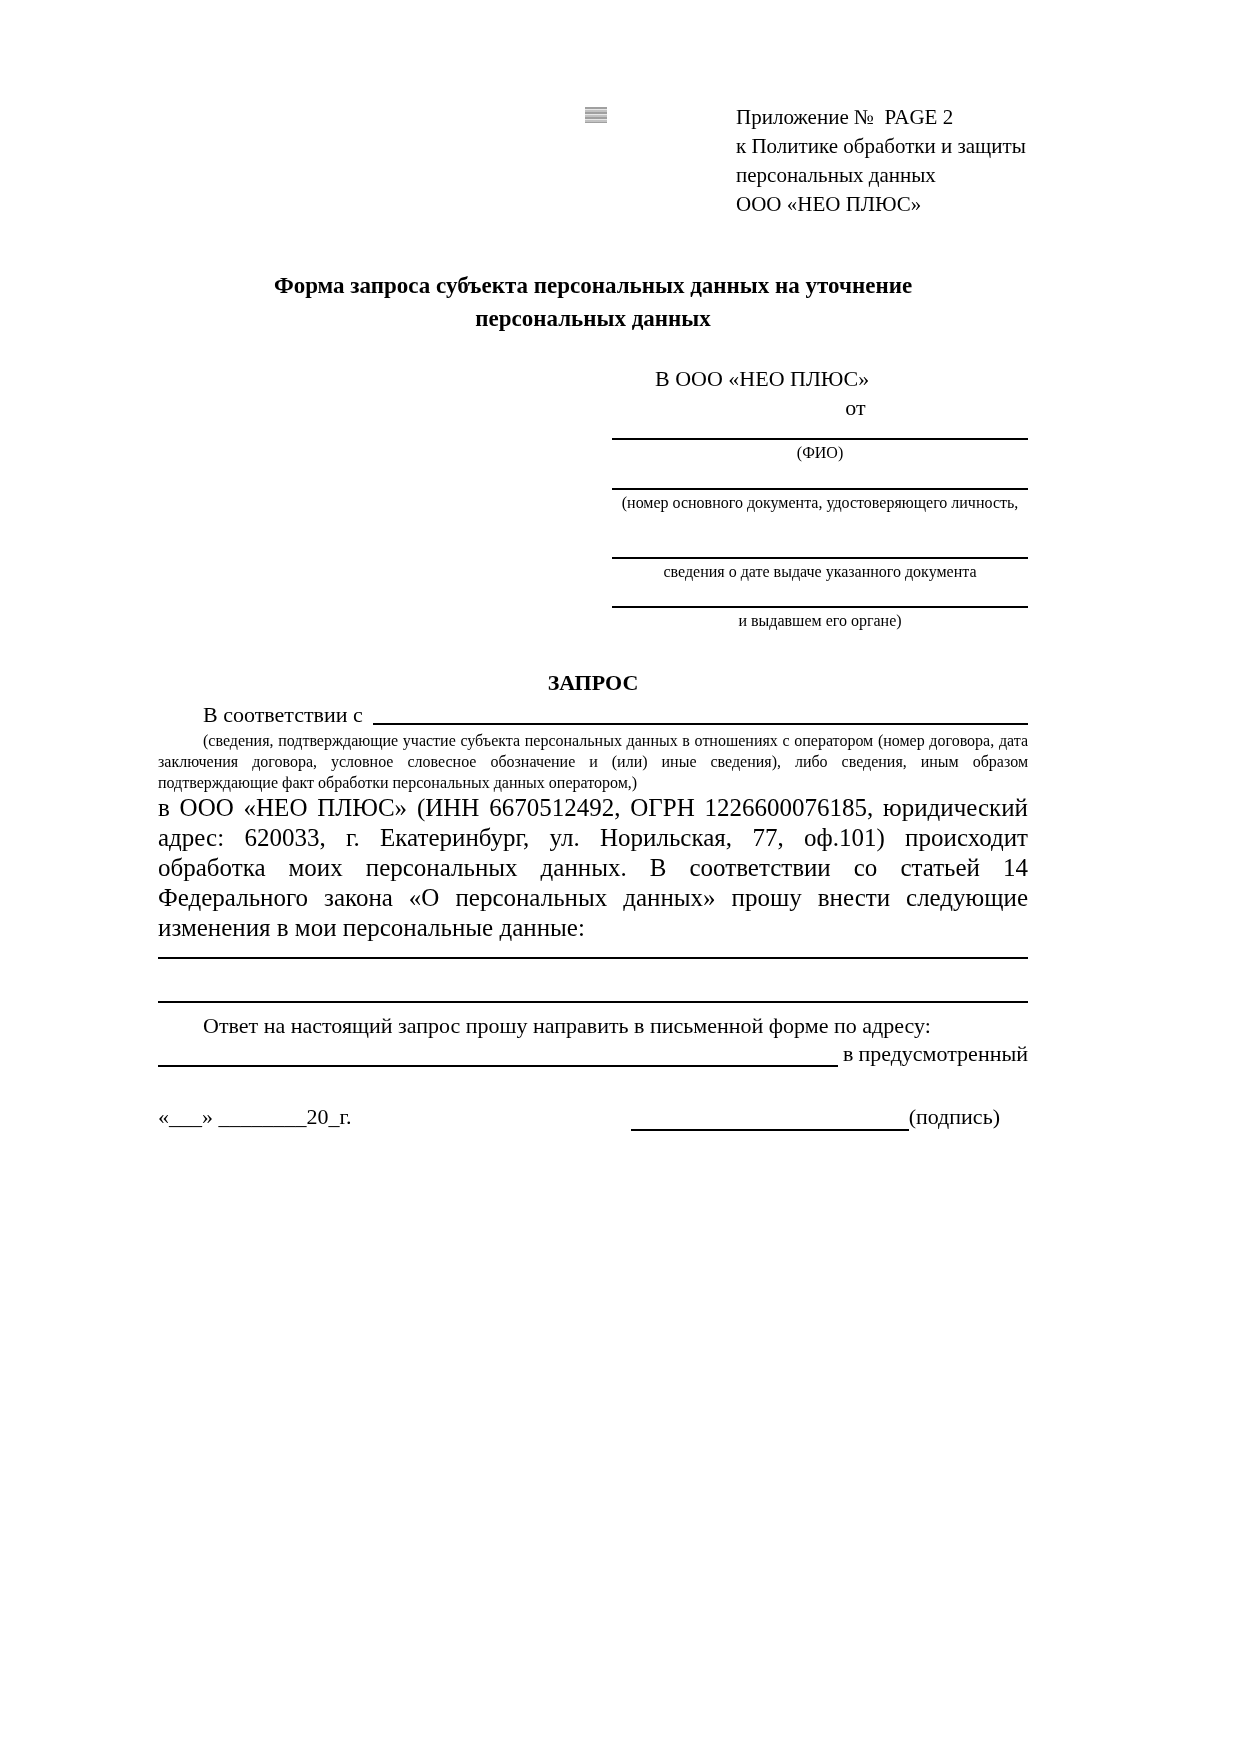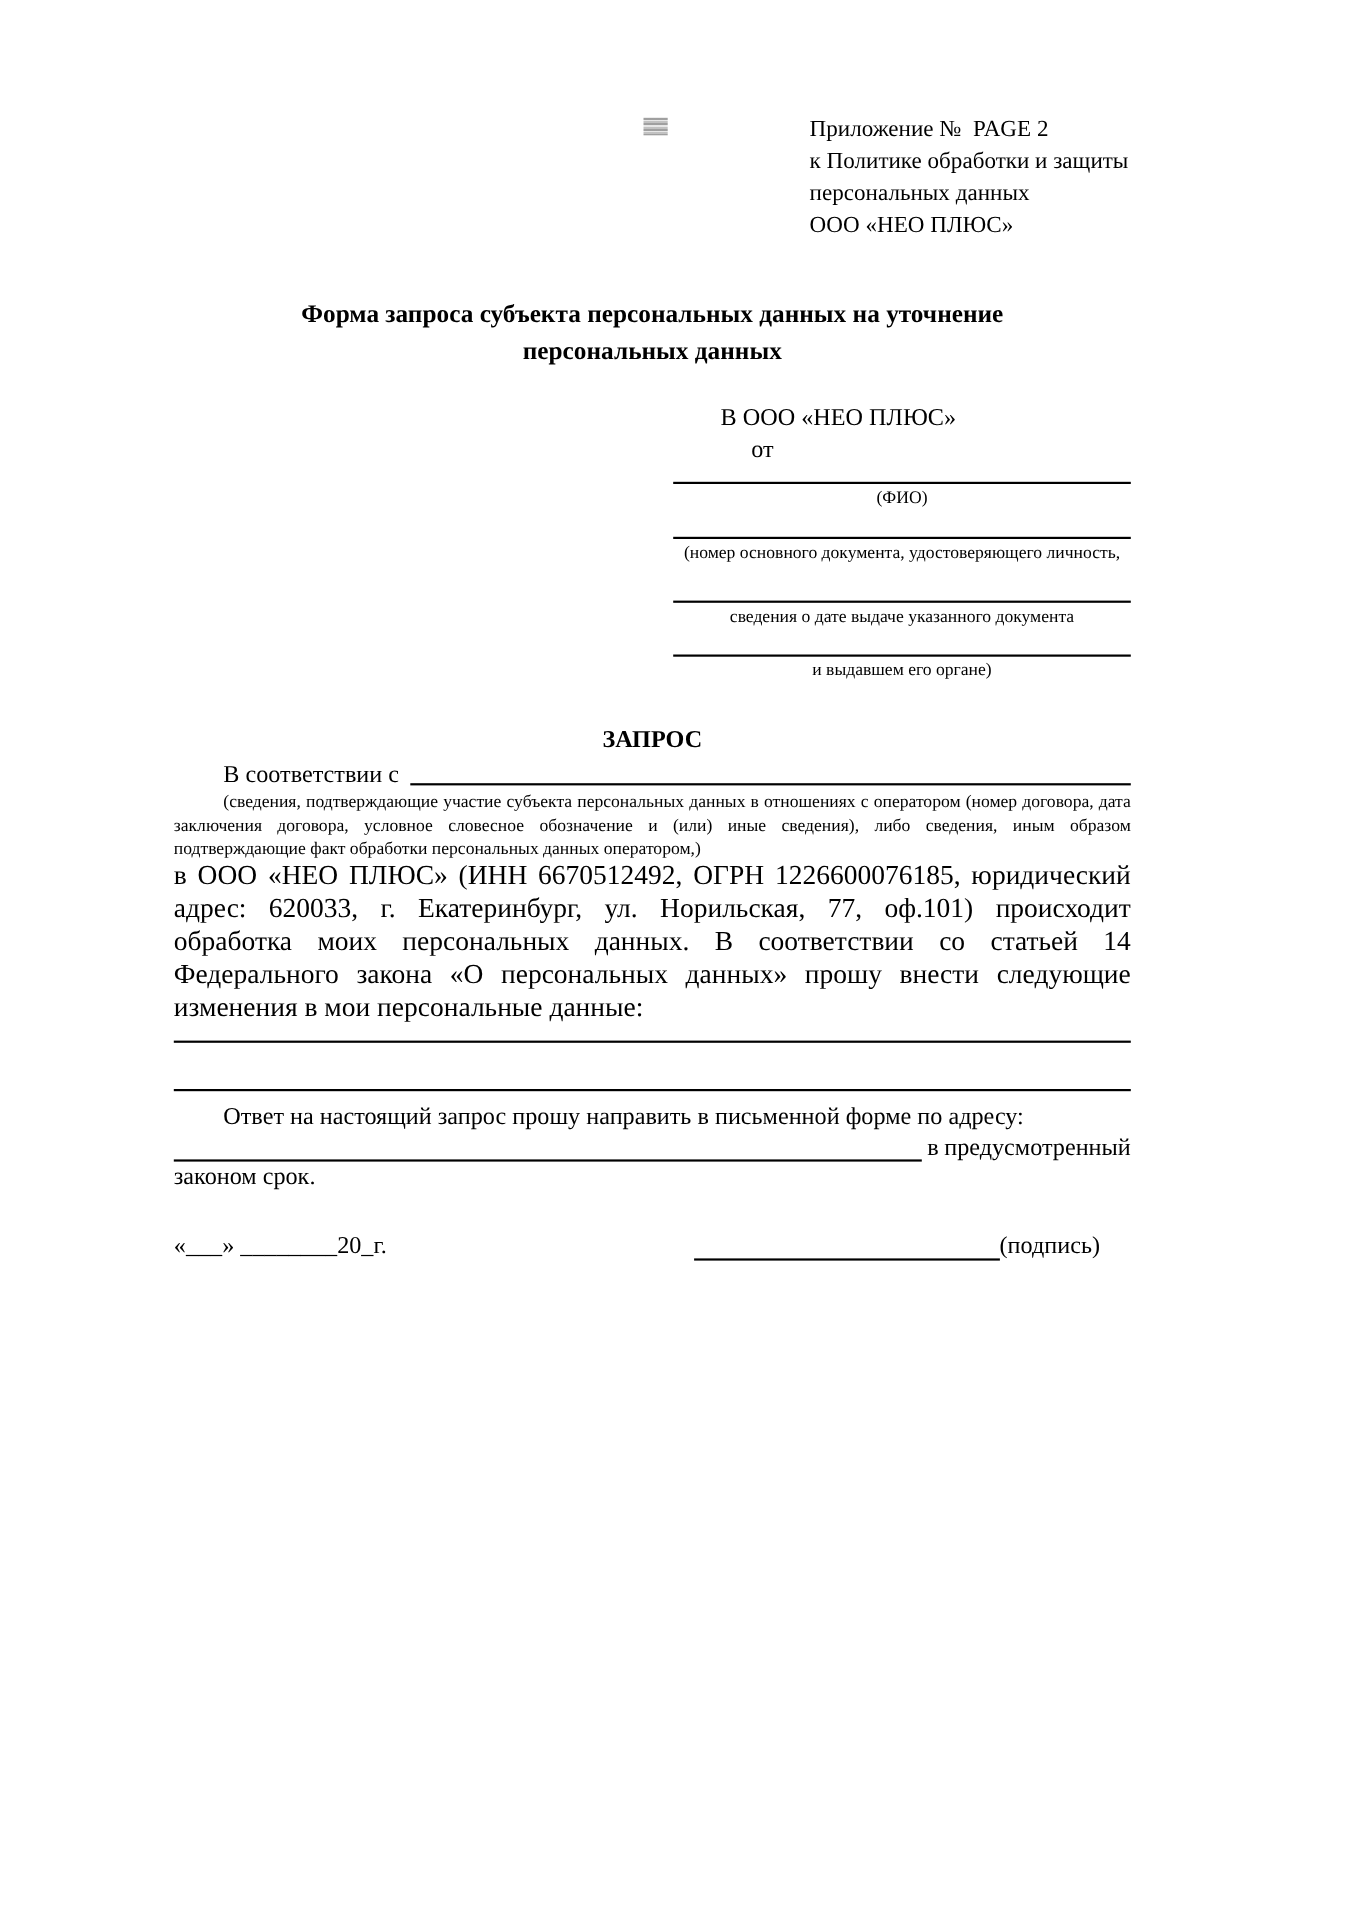--- a/index.html
+++ b/index.html
@@ -27,28 +27,28 @@
   .title {
     margin:50px auto 0 auto;
     max-width:790px;
     text-align:center;
     font-weight:bold;
     font-size:23px; line-height:33px;
   }
 
   
   .to-org { margin:31px 0 0 497px; font-size:22px; line-height:25px; }
-  .from   { margin:4px 0 0 525px;  font-size:22px; line-height:25px; }
+  .from   { margin:4px 0 0 525px;  font-size:22px; line-height:25px;text-align:center; }
 
   .fg { margin-left:454px; width:416px; }
   .fg .line { height:0; border-bottom:2px solid #000; }
   .fg .cap  { padding-top:3px; font-size:16px; line-height:19px; text-align:center; white-space:nowrap; }
   .fg1 { margin-top:18px; }
   .fg2 { margin-top:26px; }
-  .fg3 { margin-top:34px; }
+  .fg3 { margin-top:45px; }
   .fg4 { margin-top:25px; }
 
   
   .req-heading { margin-top:40px; text-align:center; font-size:22px; line-height:26px;font-weight:bold; }
   .intro { margin-top:6px; display:flex; font-size:22px; line-height:26px; }
   .intro .prefix { white-space:nowrap; padding-left:45px; }
   .intro .uline { flex:1; border-bottom:2px solid #000; margin:0 0 3px 10px; }
 
   .fine {
     margin-top:2px;
@@ -130,21 +130,20 @@
 
     <div class="blank blank1"></div>
     <div class="blank blank2"></div>
 
     <div class="resp">Ответ на настоящий запрос прошу направить в письменной форме по адресу:</div>
     <div class="resp-line2">
       <div class="addr-uline"></div>
       <span>в</span>
       <span>предусмотренный</span>
     </div>
-    <div class="resp-tail">законом срок.</div>
 
     <div class="footer">
       <span>«___» ________20_г.</span>
       <span class="sig-group">
         <span class="sig-line"></span>
         <span>(подпись)</span>
       </span>
     </div>
 
   </div>

